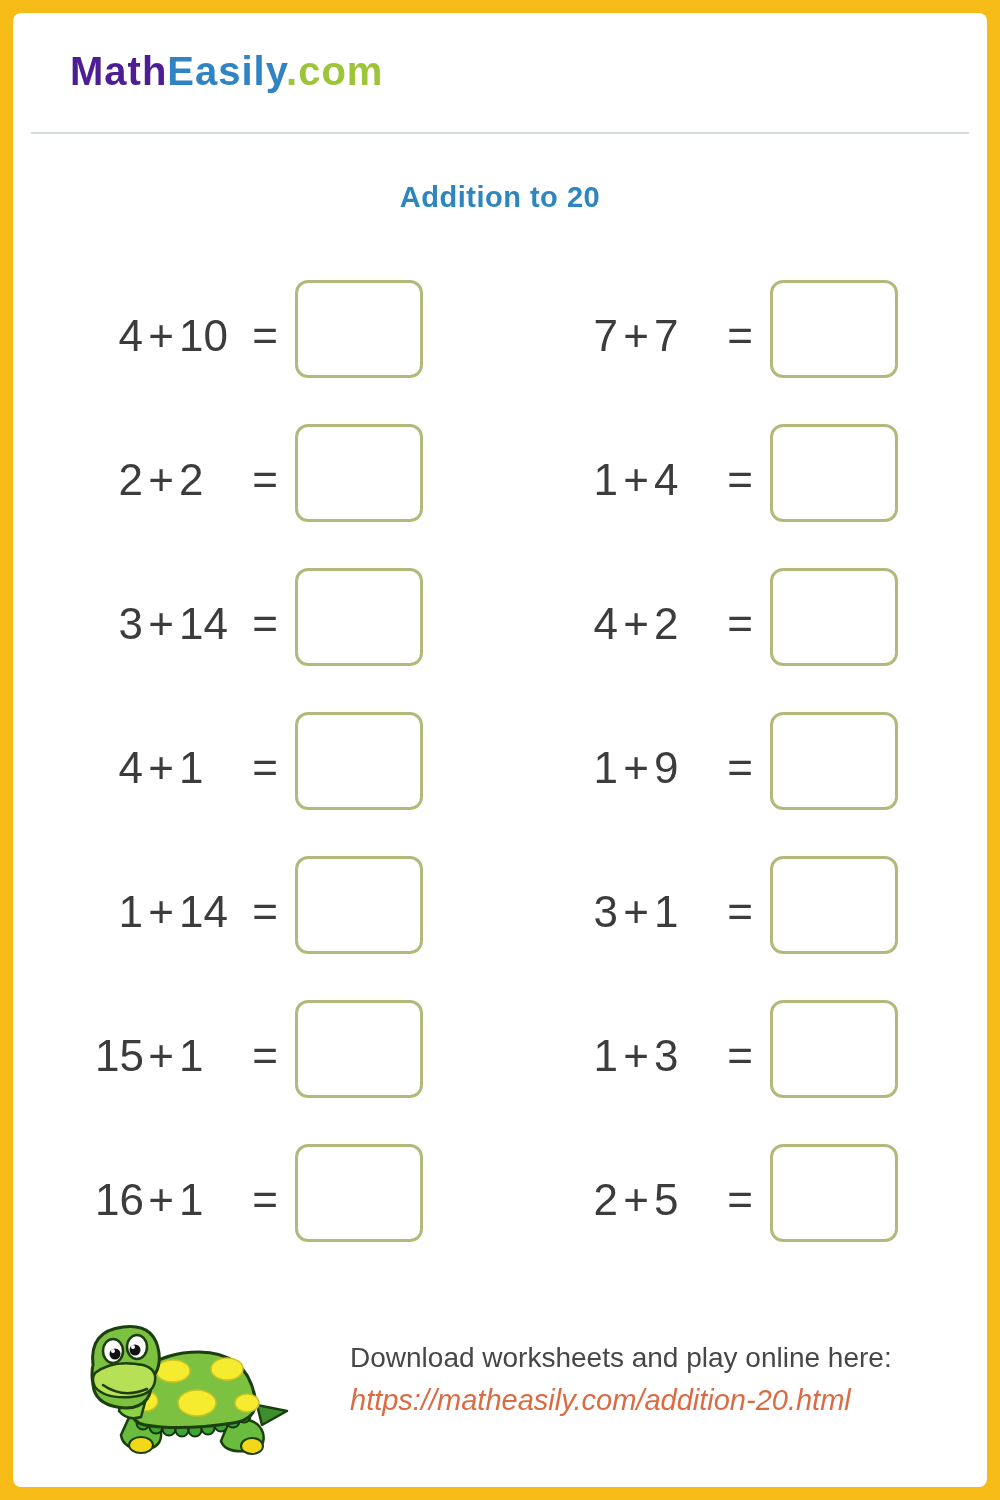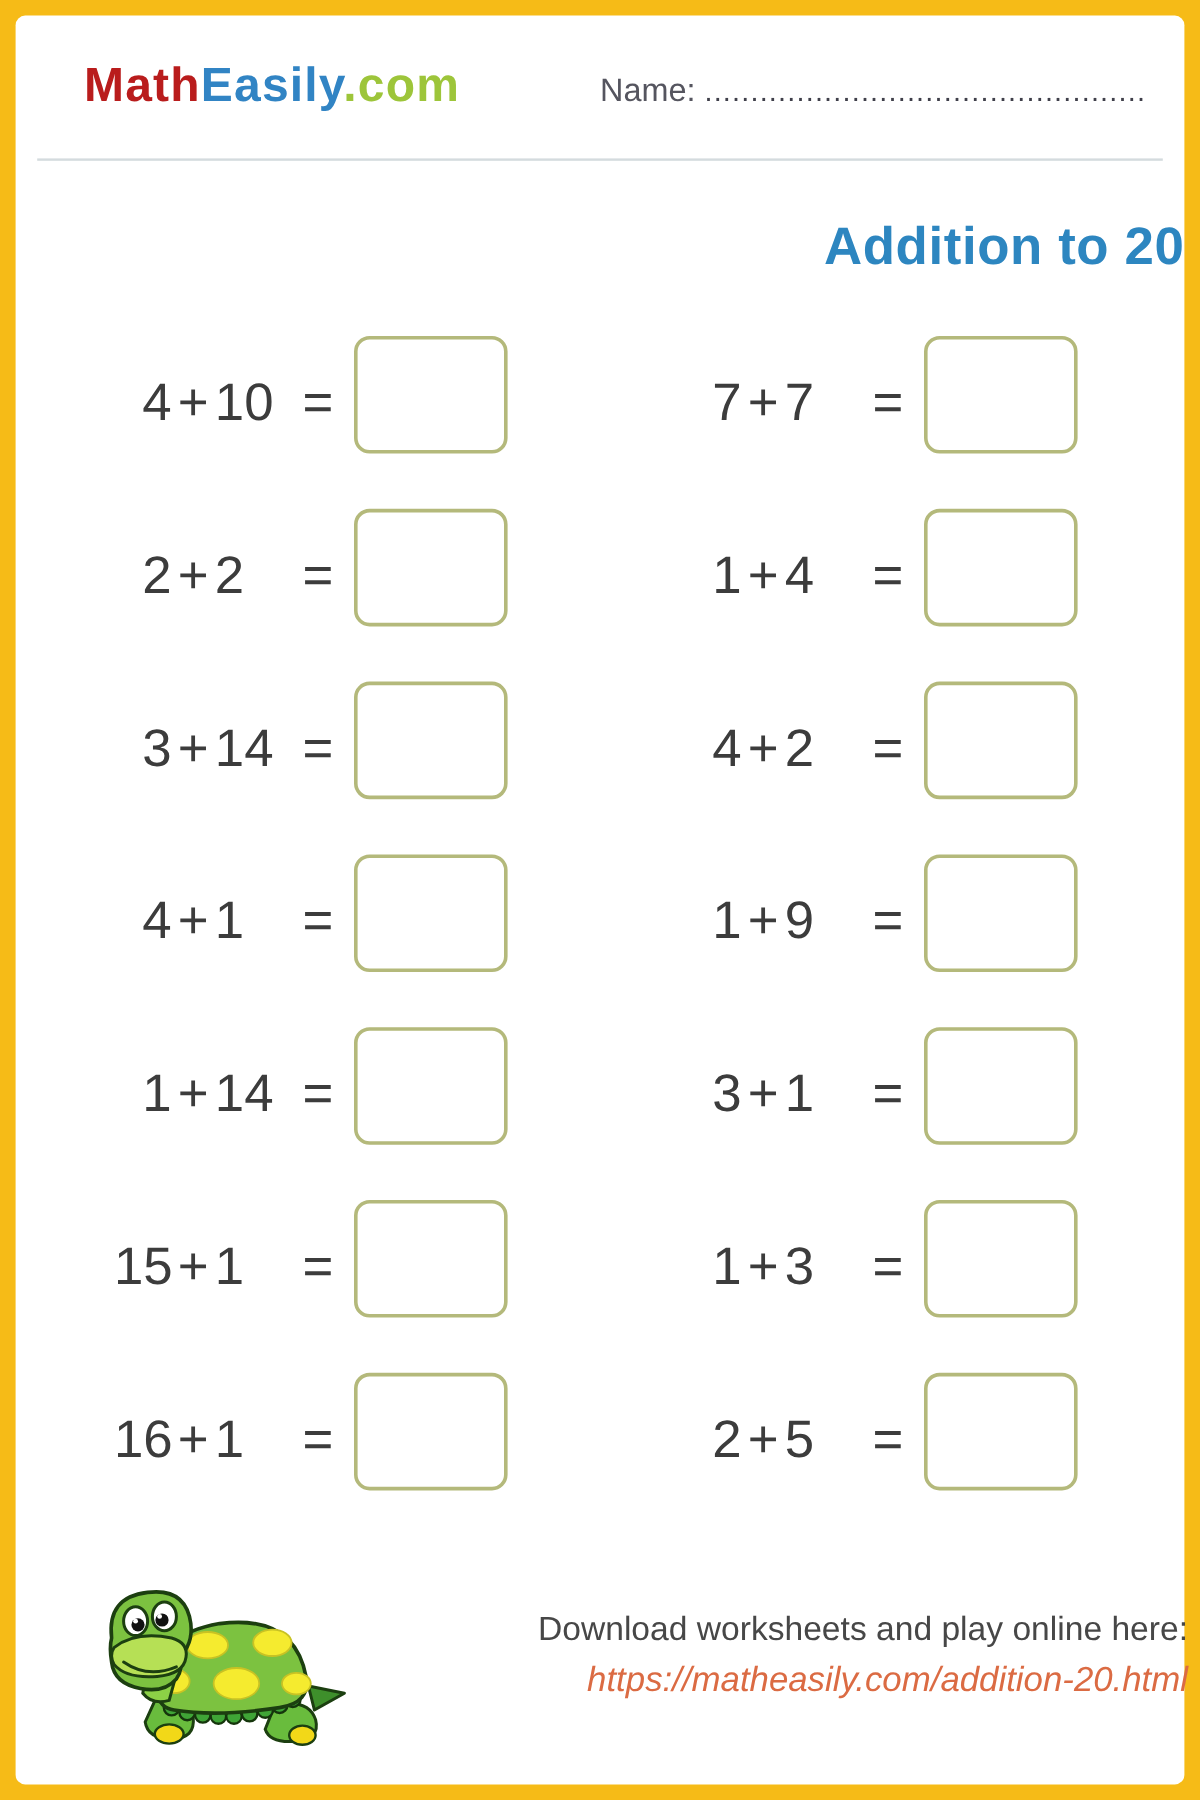--- a/index.html
+++ b/index.html
@@ -25,21 +25,21 @@
     font-size:27px;color:#55555F;white-space:nowrap;
   }
   .name-row .dots{color:#3F3F4A;letter-spacing:1px;font-size:24px;}
   .divider{
     position:absolute;top:111px;left:18px;right:18px;height:2px;
     background:#D4DBDE;border:none;
   }
   
   .title{
     position:absolute;top:168px;left:0;width:100%;
-    text-align:right;font-size:44px;font-weight:bold;color:#2D86C0;
+    text-align:center;font-size:29px;font-weight:bold;color:#2D86C0;
     letter-spacing:0.5px;
   }
   
   .col{position:absolute;top:267px;display:flex;flex-direction:column;gap:47px;}
   .col-left{left:82px;}
   .col-right{left:557px;}
   .prob{display:flex;align-items:center;height:97px;}
   .eq{
     width:190px;display:flex;align-items:center;
     font-size:44px;color:#3C3C3C;transform:translateY(7px);
@@ -48,36 +48,32 @@
   .eq .op{width:36px;text-align:center;}
   .eq .nb{width:66px;text-align:left;}
   .eq .eqs{width:40px;text-align:center;}
   .answer-box{
     width:122px;height:92px;margin-left:10px;
     border:3px solid #B4B97B;border-radius:13px;background:#fff;
   }
   
   .turtle{position:absolute;left:66px;top:1300px;width:215px;height:150px;}
   .footer-text{
-    position:absolute;left:337px;top:1329px;width:640px;text-align:right;
+    position:absolute;left:337px;top:1329px;width:640px;text-align:left;
   }
   .footer-line1{font-size:28px;color:#474747;margin:0 0 10px 0;}
   .footer-link{font-size:29px;color:#DB6B43;text-decoration:none;display:inline-block;font-style:italic;}
 </style>
 </head>
 <body style="background: rgb(246, 187, 23);">
 
 <div class="page">
 
   <div class="logo">
-    <span class="math" style="color: #b91c1c;">Math</span><span class="easily" style="color: rgb(49, 132, 196);">Easily</span><span class="com" style="color: rgb(157, 197, 58);">.com</span>
-  </div>
-  <div class="name-row">
-    <span>Name:</span>
-    <span class="dots">................................................</span>
+    <span class="math" style="color: #4c1d95;">Math</span><span class="easily" style="color: rgb(49, 132, 196);">Easily</span><span class="com" style="color: rgb(157, 197, 58);">.com</span>
   </div>
   <hr class="divider">
 
   <div class="title" style="color: rgb(45, 134, 192);">Addition to 20</div>
 
   <div class="col col-left" id="col-left">
       <div class="prob">
         <div class="eq">
           <span class="na">4</span>
           <span class="op">+</span>

